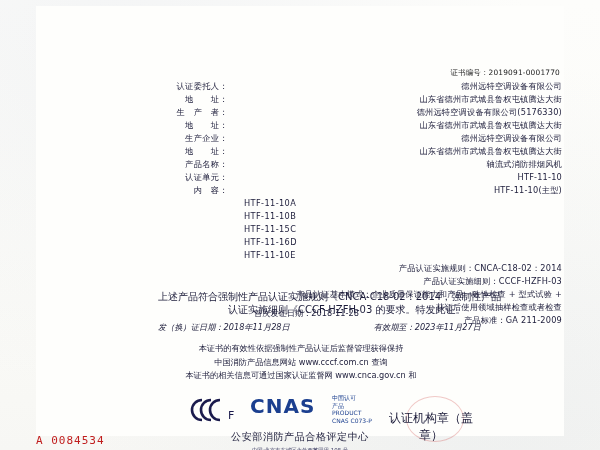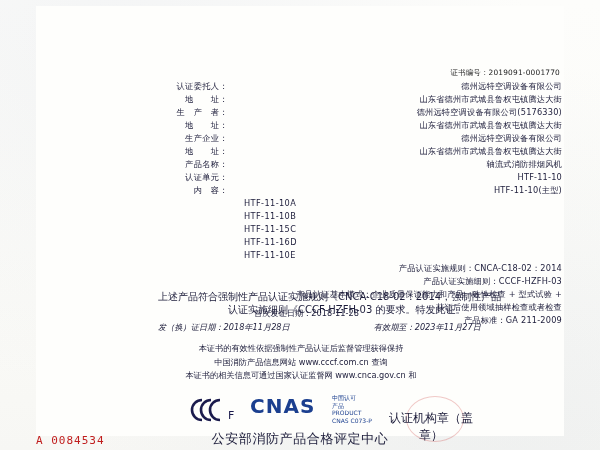--- a/index.html
+++ b/index.html
@@ -107,21 +107,21 @@
     position:absolute;left:18px;top:-2px;width:56px;height:44px;
     border-radius:50%;
     border:1.4px solid rgba(200,40,40,.45);
     opacity:.55;
   }
   
   .foot{
     position:absolute;left:0;top:424px;width:528px;text-align:center;
   }
   .foot .f1{
-    font-family:"DejaVu Sans", sans-serif;font-size:13px;color:#1c1c3a;letter-spacing:.6px;
+    font-family:"DejaVu Sans", sans-serif;font-size:10px;color:#1c1c3a;letter-spacing:.6px;
   }
   .foot .f2{
     font-family:"DejaVu Sans", sans-serif;font-size:5.4px;color:#33335c;margin-top:3px;
   }
   
   .serial{
     position:absolute;left:36px;top:434px;
     font-family:"DejaVu Sans Mono", monospace;
     font-size:11px;color:#c01d1d;letter-spacing:1px;
   }

